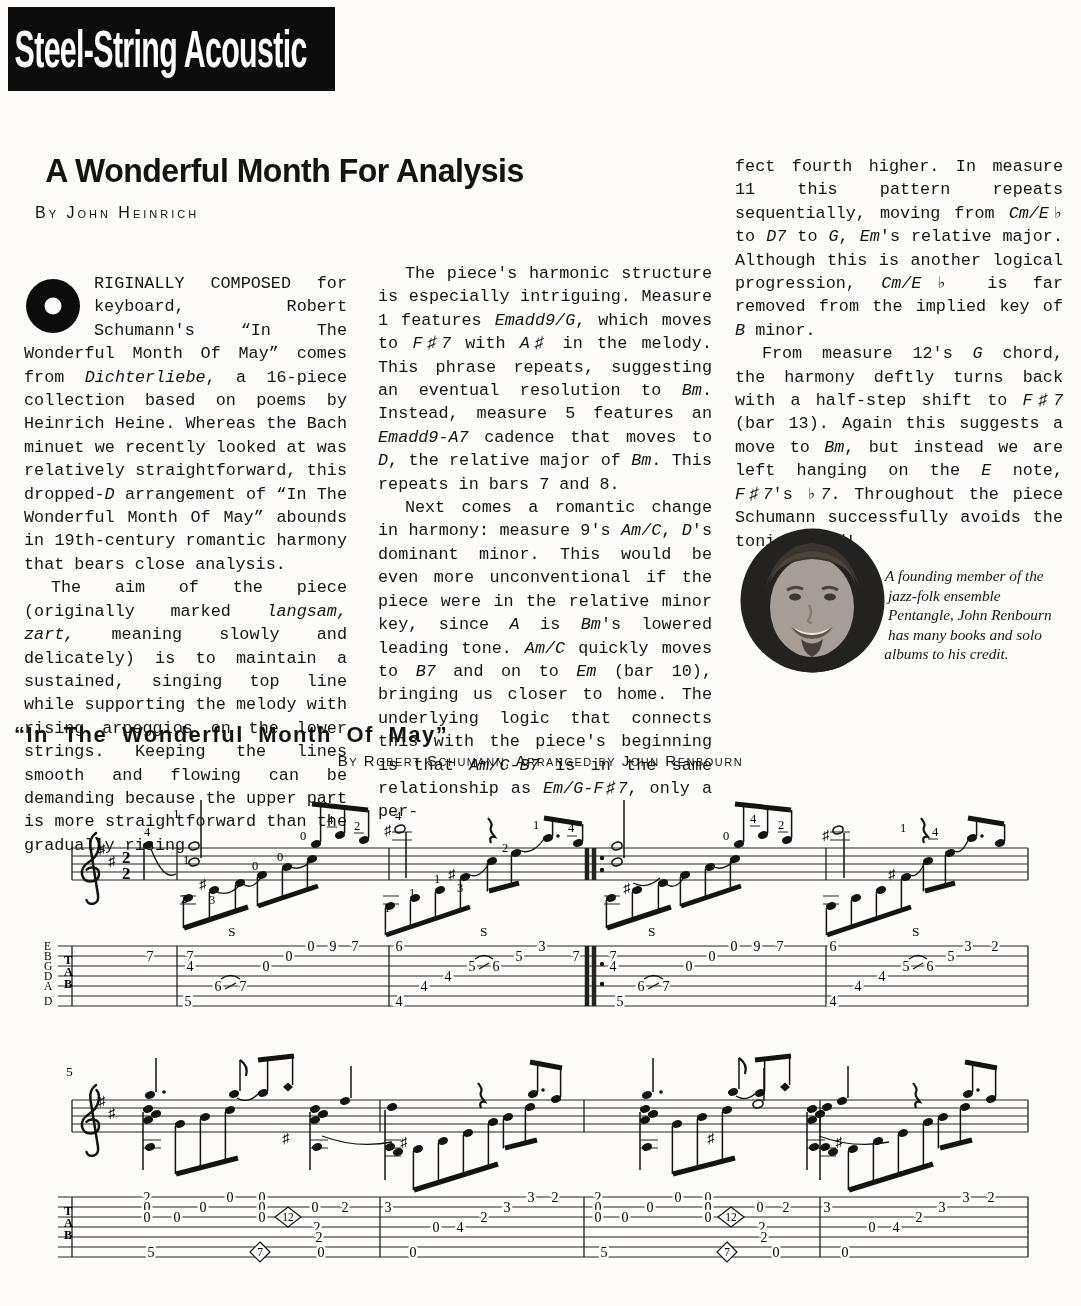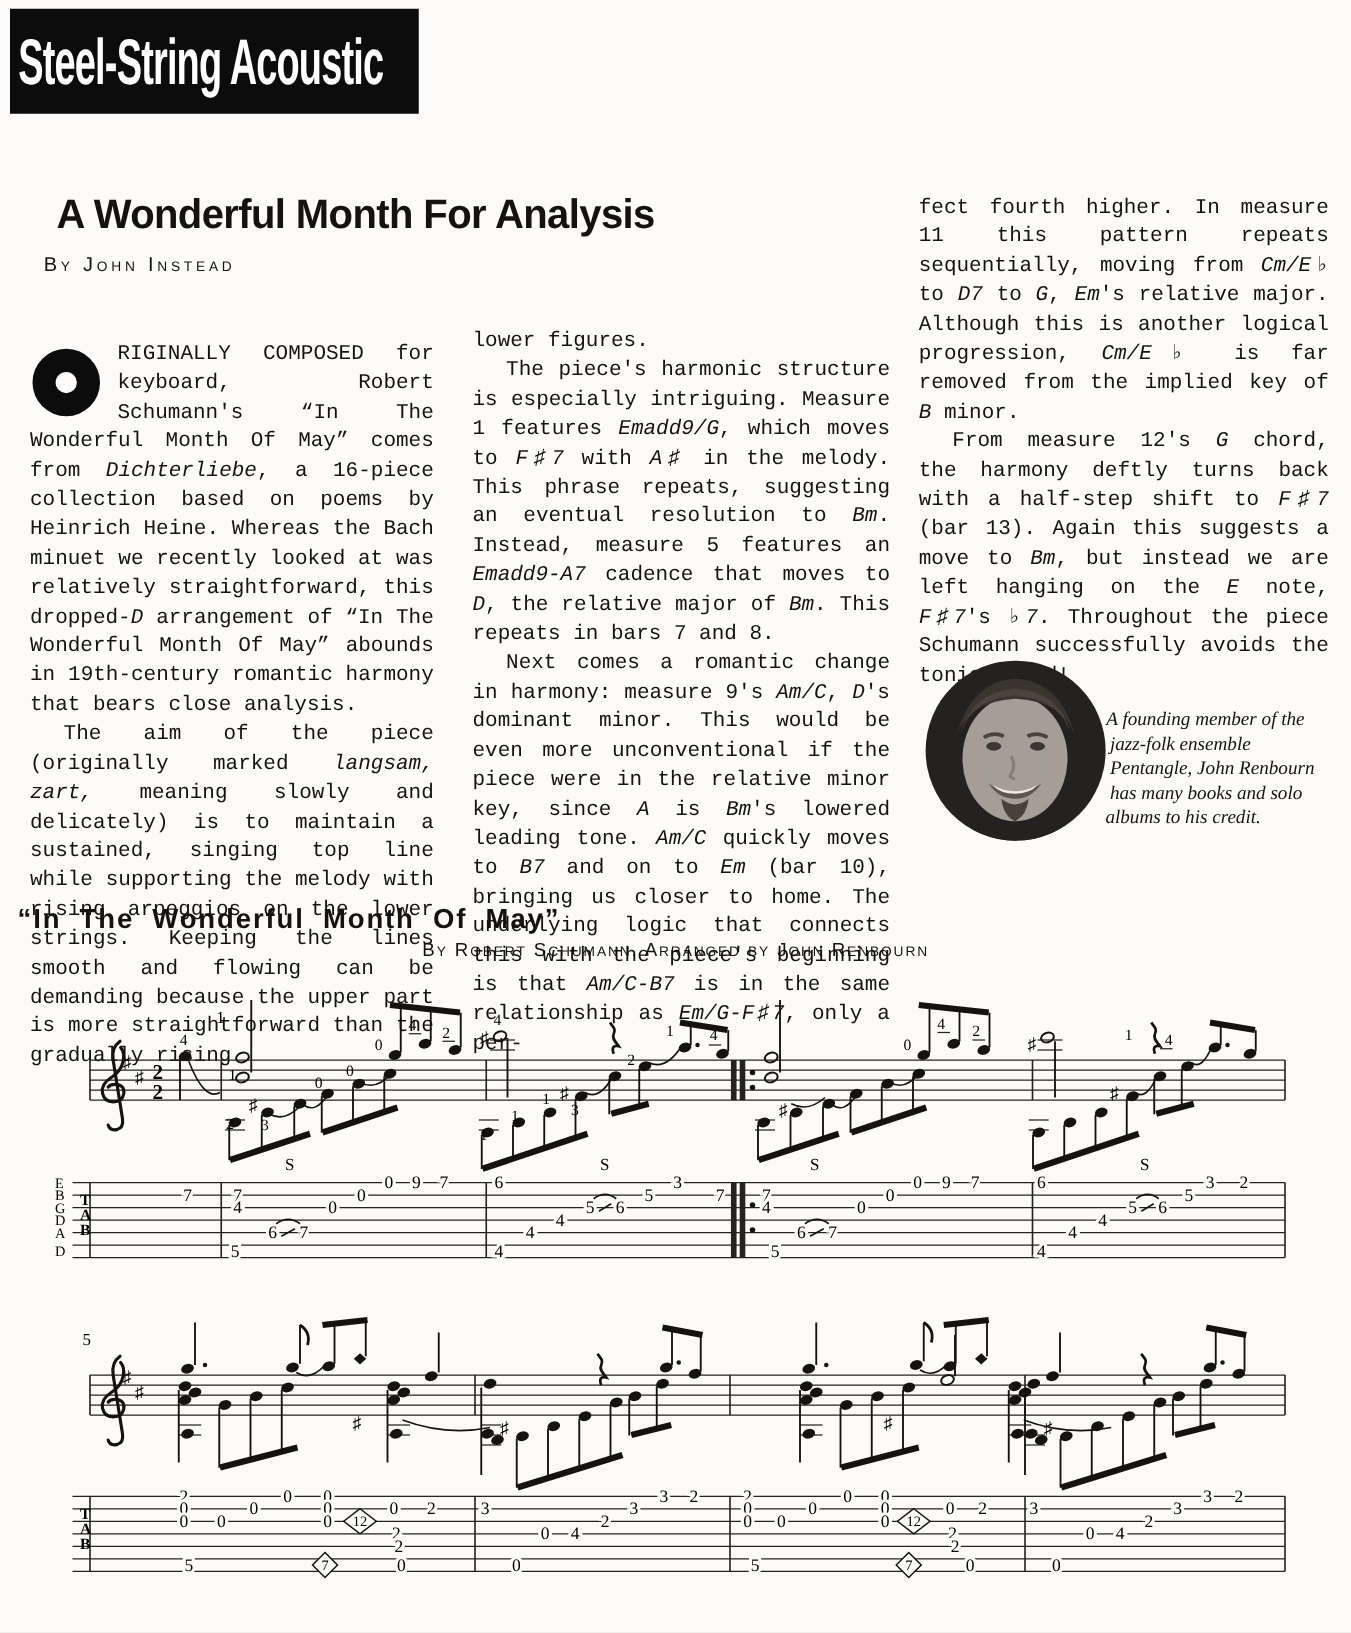--- a/index.html
+++ b/index.html
@@ -64,32 +64,31 @@
 <body>
 
 <div id="page">
 
   <div id="banner">
     <span>Steel-String Acoustic</span>
   </div>
 
   <div id="title-wrap">
     <div id="art-title">A Wonderful Month For Analysis</div>
-    <div id="art-byline">By John Instead</div>
+    <div id="art-byline">By John Heinrich</div>
   </div>
 
   <div id="col1" class="col">
       <p><svg id="dropcap" viewBox="0 0 62 56">
           <circle cx="29" cy="28" r="27" fill="#0c0c0c"></circle>
           <circle cx="29" cy="28" r="8.5" fill="#fcfbf9"></circle>
         </svg><span>RIGINALLY COMPOSED for keyboard, Robert Schumann's “In The Wonderful Month Of May” comes from </span><em>Dichterliebe</em><span>, a 16-piece collection based on poems by Heinrich Heine. Whereas the Bach minuet we recently looked at was relatively straightforward, this dropped-</span><em>D</em><span> arrangement of “In The Wonderful Month Of May” abounds in 19th-century romantic harmony that bears close analysis.</span></p>
       <p class="ind"><span>The aim of the piece (originally marked </span><em>langsam, zart,</em><span> meaning slowly and delicately) is to maintain a sustained, singing top line while supporting the melody with rising arpeggios on the lower strings. Keeping the lines smooth and flowing can be demanding because the upper part is more straightforward than the gradually rising</span></p>
     </div>
   <div id="col2" class="col">
-      <p><span>lower figures.</span></p>
       <p class="ind"><span>The piece's harmonic structure is especially intriguing. Measure 1 features </span><em>Emadd9/G</em><span>, which moves to </span><em>F♯7</em><span> with </span><em>A♯</em><span> in the melody. This phrase repeats, suggesting an eventual resolution to </span><em>Bm</em><span>. Instead, measure 5 features an </span><em>Emadd9-A7</em><span> cadence that moves to </span><em>D</em><span>, the relative major of </span><em>Bm</em><span>. This repeats in bars 7 and 8.</span></p>
       <p class="ind"><span>Next comes a romantic change in harmony: measure 9's </span><em>Am/C</em><span>, </span><em>D</em><span>'s dominant minor. This would be even more unconventional if the piece were in the relative minor key, since </span><em>A</em><span> is </span><em>Bm</em><span>'s lowered leading tone. </span><em>Am/C</em><span> quickly moves to </span><em>B7</em><span> and on to </span><em>Em</em><span> (bar 10), bringing us closer to home. The underlying logic that connects this with the piece's beginning is that </span><em>Am/C-B7</em><span> is in the same relationship as </span><em>Em/G-F♯7</em><span>, only a per-</span></p>
     </div>
   <div id="col3" class="col">
       <p><span>fect fourth higher. In measure 11 this pattern repeats sequentially, moving from </span><em>Cm/E♭</em><span> to </span><em>D7</em><span> to </span><em>G</em><span>, </span><em>Em</em><span>'s relative major. Although this is another logical progression, </span><em>Cm/E♭</em><span> is far removed from the implied key of </span><em>B</em><span> minor.</span></p>
       <p class="ind"><span>From measure 12's </span><em>G</em><span> chord, the harmony deftly turns back with a half-step shift to </span><em>F♯7</em><span> (bar 13). Again this suggests a move to </span><em>Bm</em><span>, but instead we are left hanging on the </span><em>E</em><span> note, </span><em>F♯7</em><span>'s </span><em>♭7</em><span>. Throughout the piece Schumann successfully avoids the tonic chord!</span></p>
     </div>
 
   <div id="photo">
     <svg width="147" height="147" viewBox="0 0 147 147">

